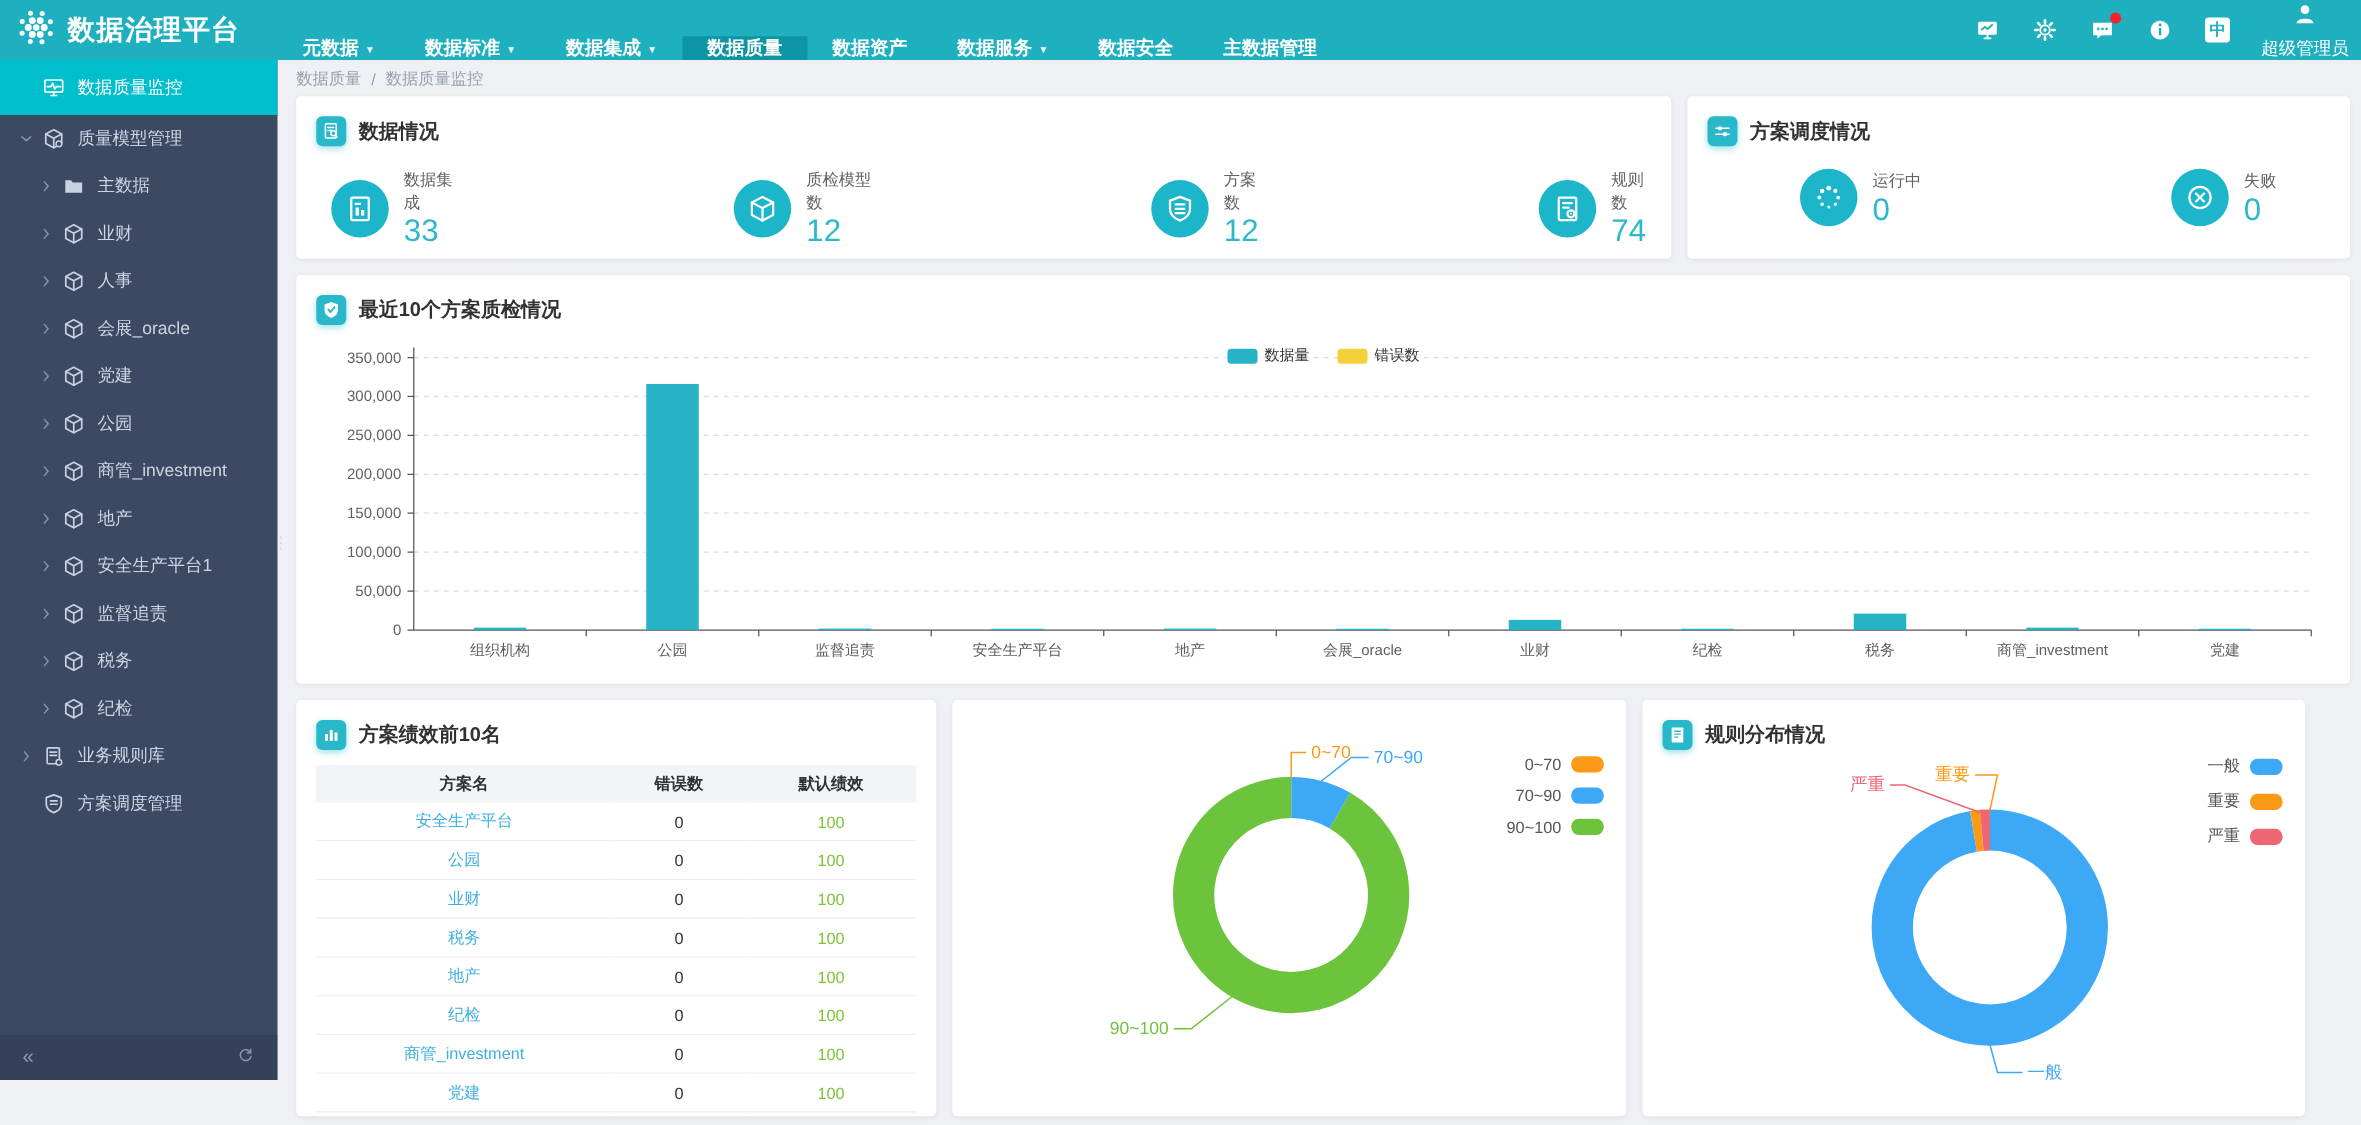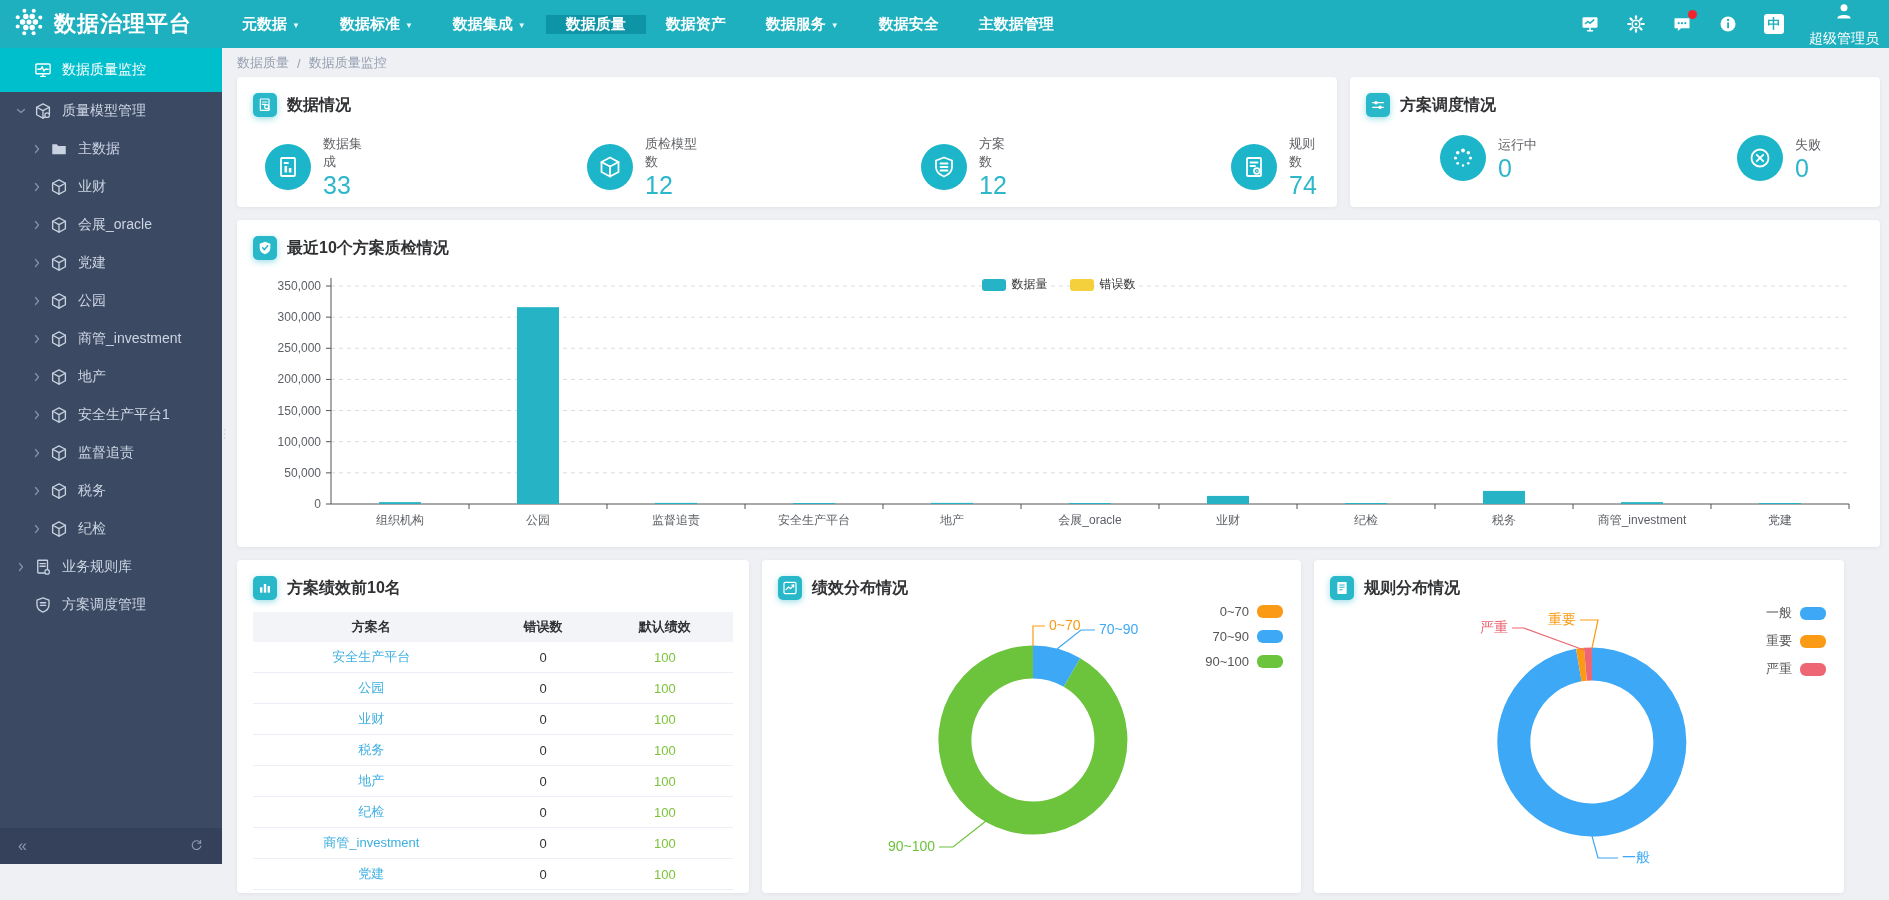--- a/index.html
+++ b/index.html
@@ -2,21 +2,21 @@
 <html><head>
 <meta charset="utf-8">
 <style>
   * { margin:0; padding:0; box-sizing:border-box; }
   html,body { width:1889px; height:900px; overflow:hidden; font-family:"Liberation Sans","DejaVu Sans",sans-serif; background:#eef0f4; }
 
   
   .topbar { position:absolute; top:0; left:0; width:1889px; height:48px; background:#1fb0bf; display:flex; align-items:stretch; z-index:10; }
   .logo { width:222px; display:flex; align-items:center; padding-left:12px; gap:8px; }
   .logo-title { color:#fff; font-size:22px; font-weight:bold; letter-spacing:1px; white-space:nowrap; }
-  .topnav { display:flex; align-items:center; }
+  .topnav { display:flex; align-items:flex-end; }
   .nav-item { display:flex; align-items:center; gap:5px; padding:0 20px; color:#fff; font-size:15px; font-weight:bold; cursor:pointer; white-space:nowrap; }
   .nav-item.active { background:#0d95a6; }
   .nav-caret { font-size:8px; color:#e6fbff; transform:translateY(1px); }
   .topbar-right { margin-left:auto; display:flex; align-items:center; gap:24px; padding-right:10px; }
   .tb-icon { position:relative; width:22px; height:22px; display:flex; align-items:center; justify-content:center; cursor:pointer; }
   .tb-badge { position:absolute; top:-3px; right:-4px; width:9px; height:9px; border-radius:50%; background:#f5222d; }
   .tb-user { display:flex; align-items:center; gap:8px; color:#fff; font-size:14px; cursor:pointer; white-space:nowrap;flex-direction:column; }
 
   
   .sidebar { position:absolute; top:48px; left:0; width:222px; height:816px; background:#3b4963; overflow:hidden; }
@@ -224,20 +224,34 @@
             <polyline points="9,5 15,12 9,19" stroke="#8794ab" fill="none" stroke-width="2.4" stroke-linecap="round" stroke-linejoin="round"></polyline>
           </svg>
         </span>
         <span class="s-ico">
           <svg width="18" height="18" viewBox="0 0 24 24">
             <path d="M12 2.5 L20.5 7 V17 L12 21.5 L3.5 17 V7 Z" stroke="#c9d2e0" fill="none" stroke-width="1.8" stroke-linecap="round" stroke-linejoin="round"></path>
             <path d="M3.5 7 L12 11.5 L20.5 7 M12 11.5 V21.5" stroke="#c9d2e0" fill="none" stroke-width="1.8" stroke-linecap="round" stroke-linejoin="round"></path>
           </svg>
         </span>
         <span>业财</span>
+      </div>
+      <div class="side-item side-lvl1">
+        <span class="chev">
+          <svg width="12" height="12" viewBox="0 0 24 24">
+            <polyline points="9,5 15,12 9,19" stroke="#8794ab" fill="none" stroke-width="2.4" stroke-linecap="round" stroke-linejoin="round"></polyline>
+          </svg>
+        </span>
+        <span class="s-ico">
+          <svg width="18" height="18" viewBox="0 0 24 24">
+            <path d="M12 2.5 L20.5 7 V17 L12 21.5 L3.5 17 V7 Z" stroke="#c9d2e0" fill="none" stroke-width="1.8" stroke-linecap="round" stroke-linejoin="round"></path>
+            <path d="M3.5 7 L12 11.5 L20.5 7 M12 11.5 V21.5" stroke="#c9d2e0" fill="none" stroke-width="1.8" stroke-linecap="round" stroke-linejoin="round"></path>
+          </svg>
+        </span>
+        <span>人事</span>
       </div>
       <div class="side-item side-lvl1">
         <span class="chev">
           <svg width="12" height="12" viewBox="0 0 24 24">
             <polyline points="9,5 15,12 9,19" stroke="#8794ab" fill="none" stroke-width="2.4" stroke-linecap="round" stroke-linejoin="round"></polyline>
           </svg>
         </span>
         <span class="s-ico">
           <svg width="18" height="18" viewBox="0 0 24 24">
             <path d="M12 2.5 L20.5 7 V17 L12 21.5 L3.5 17 V7 Z" stroke="#c9d2e0" fill="none" stroke-width="1.8" stroke-linecap="round" stroke-linejoin="round"></path>
@@ -671,30 +685,20 @@
             </tr>
             <tr>
               <td class="name">会展_oracle</td>
       <td>0</td>
       <td class="score">100</td>
             </tr>
           </tbody>
         </table>
     </div>
     <div class="card" style="width:539px; height:333px;">
-      <div class="card-title">
-        <span class="ct-icon">
-            <svg width="16" height="16" viewBox="0 0 24 24">
-              <rect x="3" y="3.5" width="18" height="17" rx="2" stroke="#fff" fill="none" stroke-width="1.8" stroke-linecap="round" stroke-linejoin="round"></rect>
-              <polyline points="6,14.5 10,10.5 13,13 17.5,7.5" stroke="#fff" fill="none" stroke-width="1.8" stroke-linecap="round" stroke-linejoin="round"></polyline>
-              <polyline points="14.5,7.5 17.5,7.5 17.5,10.5" stroke="#fff" fill="none" stroke-width="1.8" stroke-linecap="round" stroke-linejoin="round"></polyline>
-            </svg>
-          </span>
-        <span>绩效分布情况</span>
-      </div>
       <div class="donut-legend" id="legend-perf">
           <div class="dlg-row">
             <span>0~70</span>
             <span class="dlg-pill" style="background:#fb9b15"></span>
           </div>
           <div class="dlg-row">
             <span>70~90</span>
             <span class="dlg-pill" style="background:#3da8f5"></span>
           </div>
           <div class="dlg-row">

